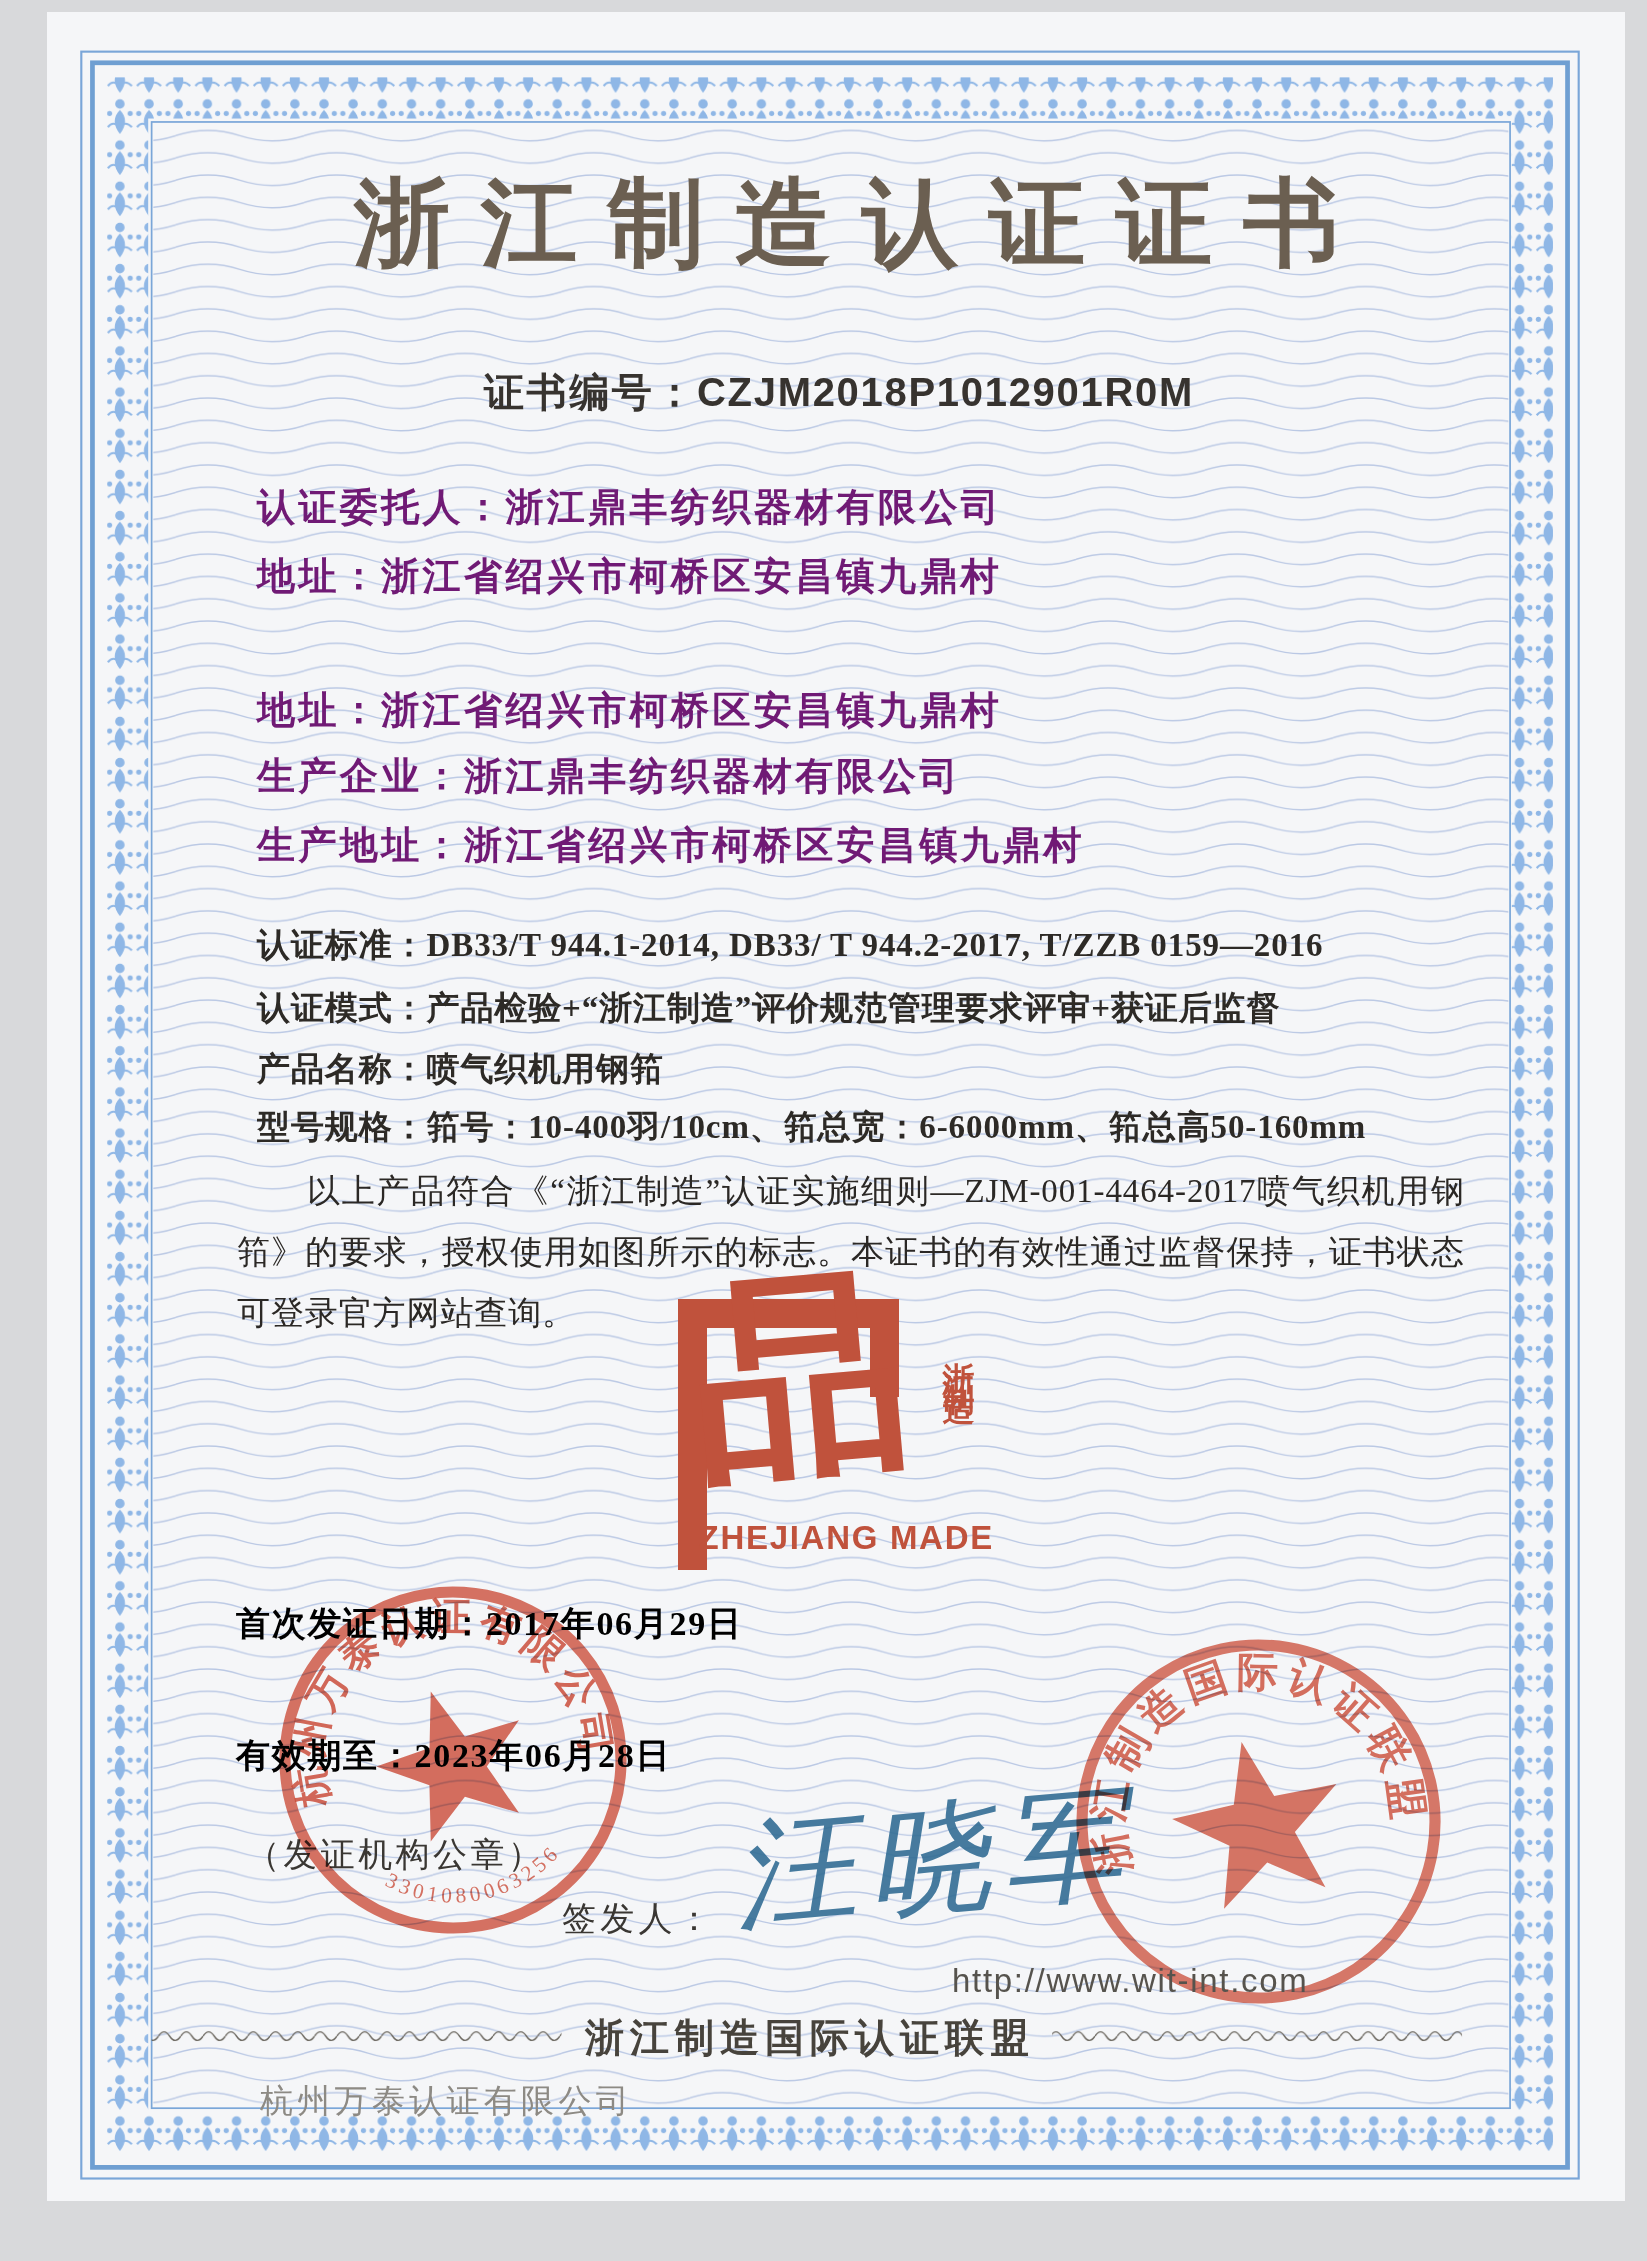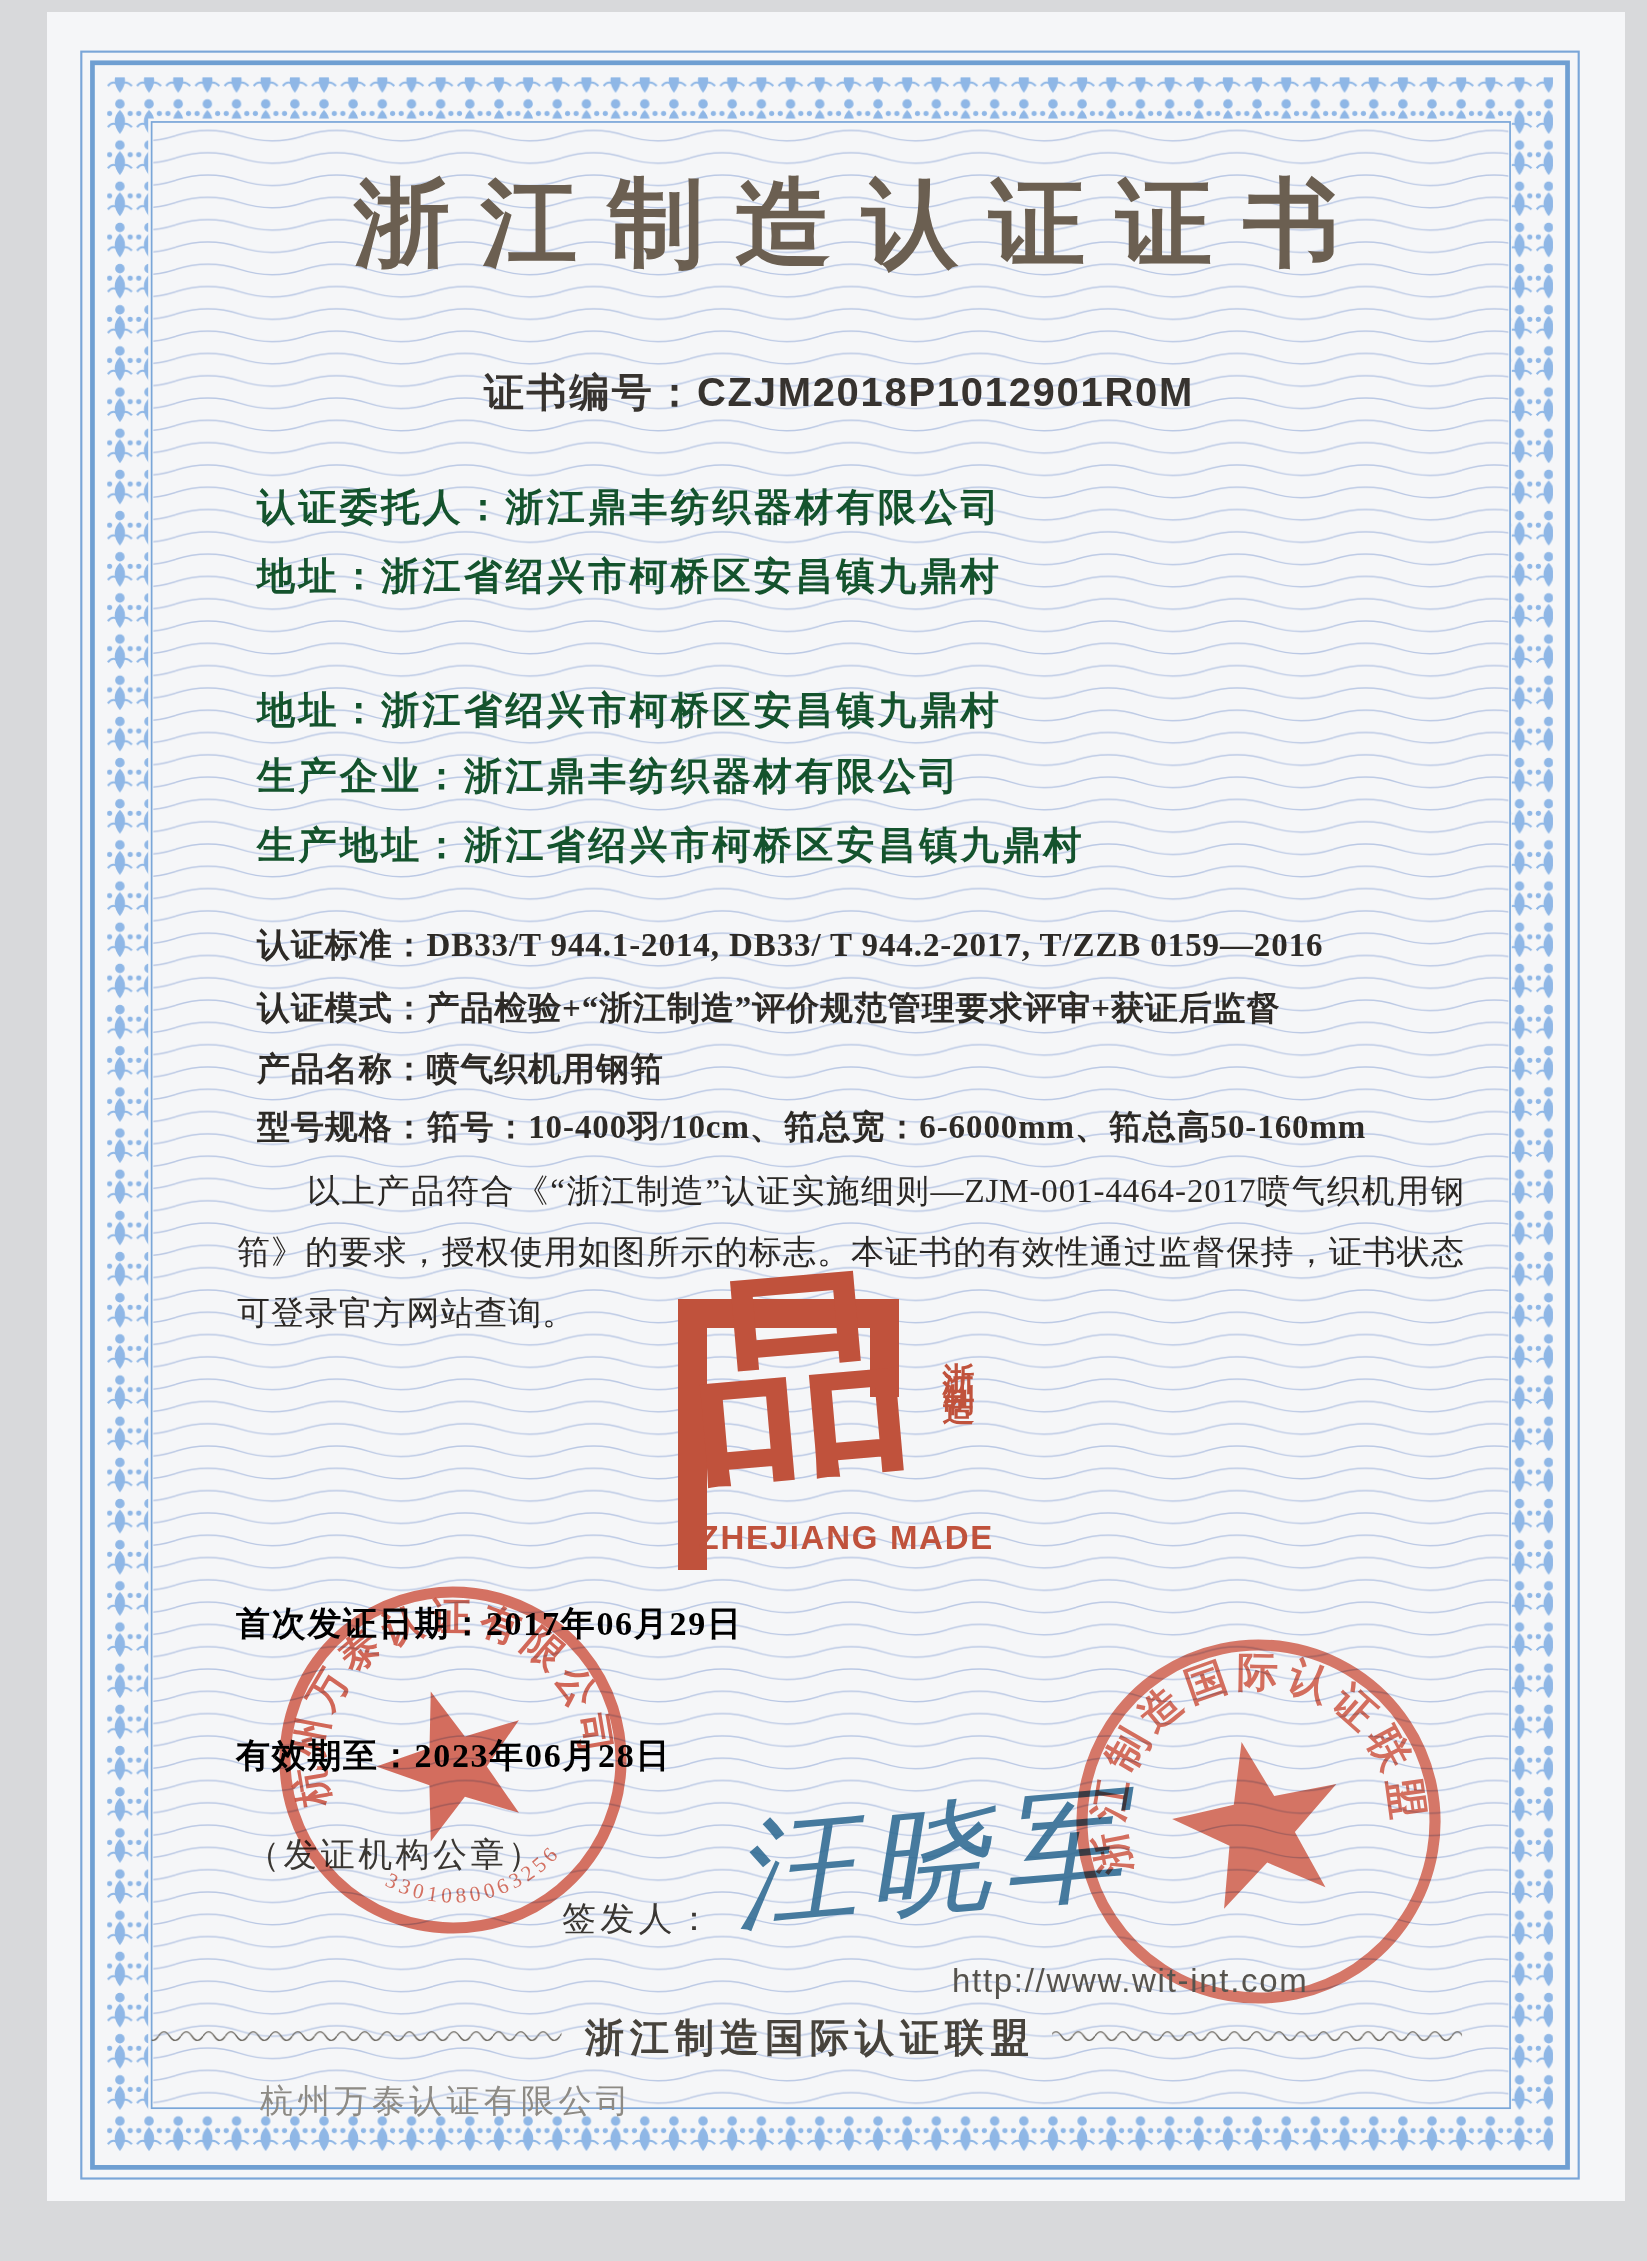--- a/index.html
+++ b/index.html
@@ -19,21 +19,21 @@
     font-size:96px;font-weight:bold;color:#6b5f51;
     letter-spacing:31px;transform:translateX(26px);
     font-family:"Liberation Serif","DejaVu Serif",serif;
   }
   .cert-no{
     left:0;right:0;top:353px;text-align:center;
     font-size:40px;font-weight:bold;color:#37332f;letter-spacing:2.6px;padding-left:6px;
   }
   .cert-no .num{font-family:"Liberation Sans","DejaVu Sans",sans-serif;letter-spacing:1.7px;}
   .info-line{
-    left:210px;font-size:38px;font-weight:bold;color:#14532d;letter-spacing:3.4px;white-space:nowrap;
+    left:210px;font-size:38px;font-weight:bold;color:#701a75;letter-spacing:3.4px;white-space:nowrap;
   }
   .spec-line{
     left:210px;font-size:33px;font-weight:bold;color:#2d2a26;letter-spacing:0.9px;white-space:nowrap;
   }
   .statement{
     left:190px;top:1149px;width:1228px;
     font-size:33px;line-height:61px;color:#2b2825;
     text-align:justify;text-indent:70px;letter-spacing:0.9px;
   }
   .date-line{left:189px;font-size:34px;font-weight:bold;color:#000000;letter-spacing:1.7px;white-space:nowrap;}

